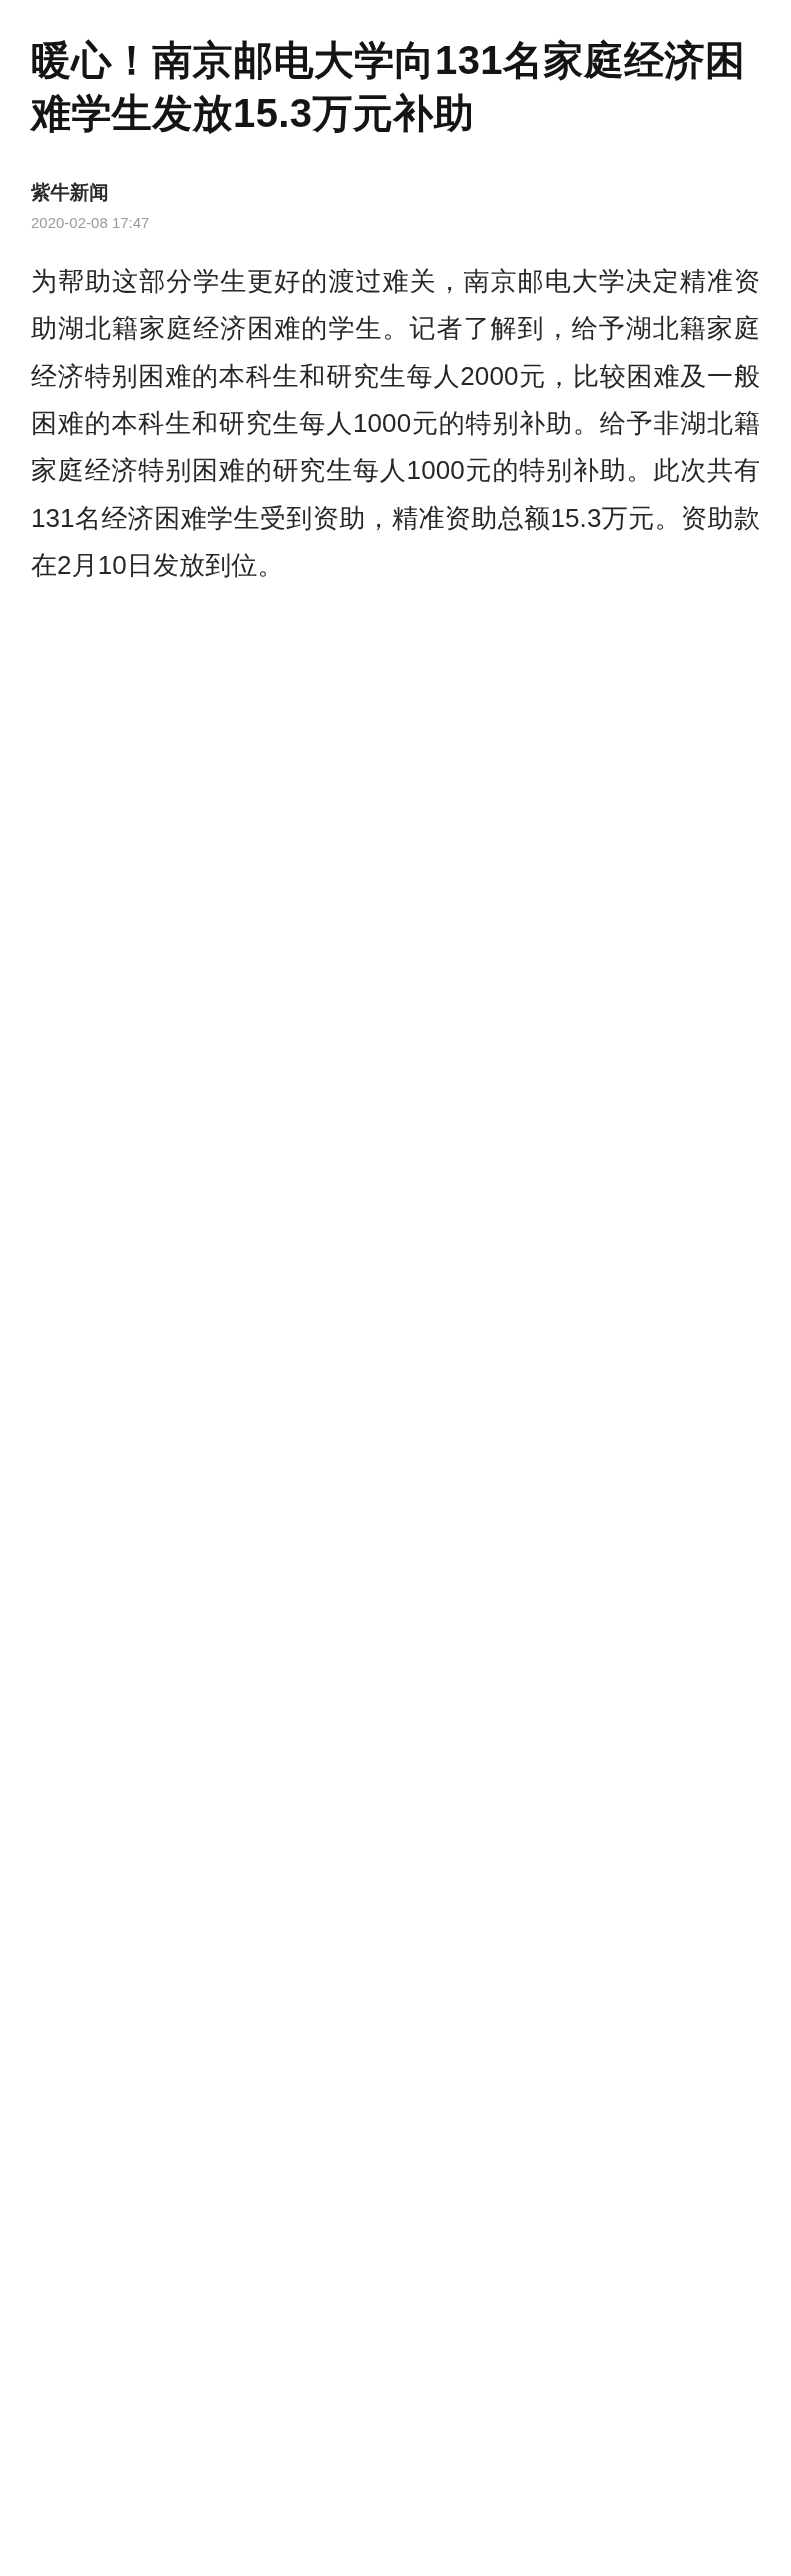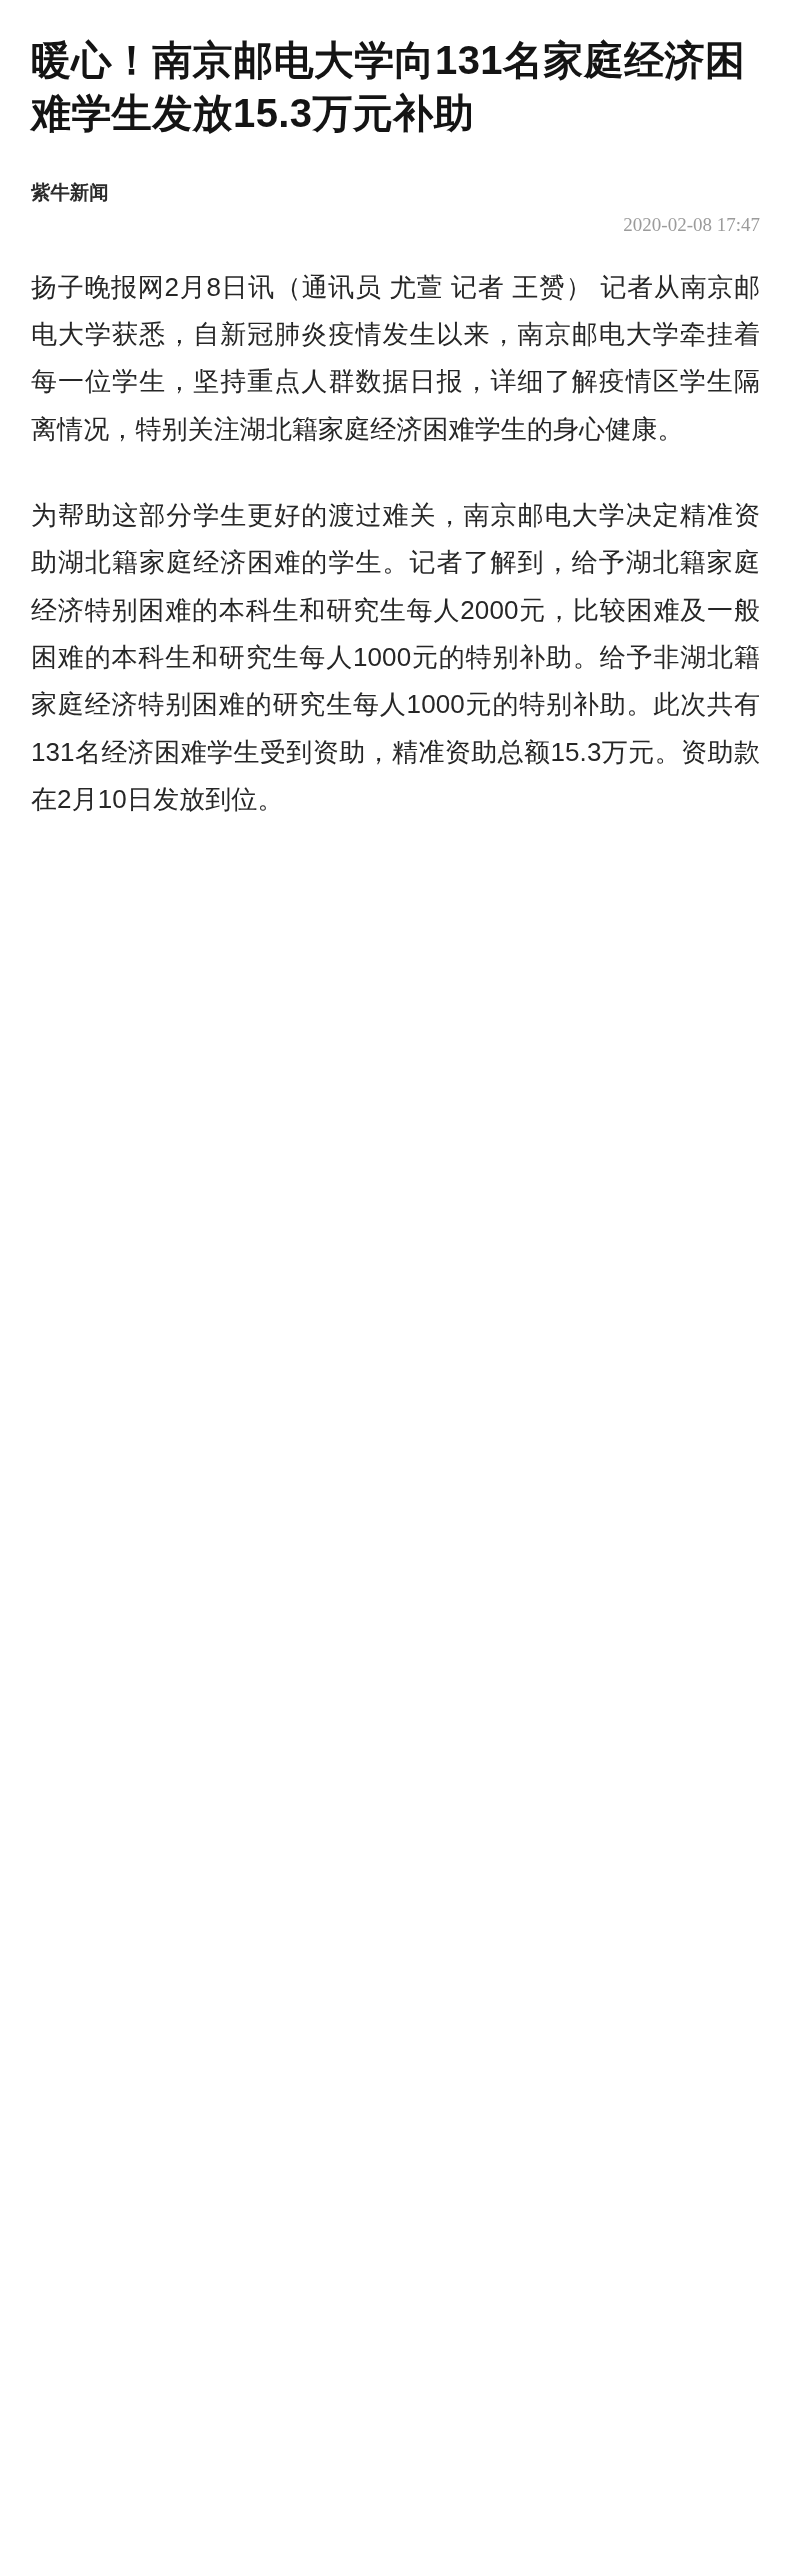--- a/index.html
+++ b/index.html
@@ -24,36 +24,34 @@
   .article-title {
     font-size: 40px;
     line-height: 1.32;
     font-weight: bold;
     letter-spacing: 0.4px;
     color: #141414;
     margin: 0 0 39px 0;
   }
   .byline {
     margin: 0 0 25.4px 0;
-    font-family: Liberation Serif, serif;
   }
   .source-name {
     font-size: 19.4px;
     font-weight: bold;
     color: #2b2b2b;
     line-height: 1.4;
     display: block;
     margin-bottom: 6px;
   }
   .publish-time {
-    font-size: 19px;
+    font-size: 15px;
     color: #9b9b9b;
     line-height: 1.4;
     display: block;
-    text-align: right;
   }
   .body-content p {
     font-size: 26px;
     line-height: 1.82;
     color: #262626;
     margin: 0 0 39px 0;
     text-align: justify;
     letter-spacing: 0.1px;
   }
   .body-content p:last-child {
@@ -66,18 +64,17 @@
 <div class="page">
 
   <h1 class="article-title">暖心！南京邮电大学向131名家庭经济困难学生发放15.3万元补助</h1>
 
   <div class="byline">
     <span class="source-name">紫牛新闻</span>
     <span class="publish-time">2020-02-08 17:47</span>
   </div>
 
   <div class="body-content">
-    <p>扬子晚报网2月8日讯（通讯员 尤萱 记者 王赟） 记者从南京邮电大学获悉，自新冠肺炎疫情发生以来，南京邮电大学牵挂着每一位学生，坚持重点人群数据日报，详细了解疫情区学生隔离情况，特别关注湖北籍家庭经济困难学生的身心健康。</p>
     <p>为帮助这部分学生更好的渡过难关，南京邮电大学决定精准资助湖北籍家庭经济困难的学生。记者了解到，给予湖北籍家庭经济特别困难的本科生和研究生每人2000元，比较困难及一般困难的本科生和研究生每人1000元的特别补助。给予非湖北籍家庭经济特别困难的研究生每人1000元的特别补助。此次共有131名经济困难学生受到资助，精准资助总额15.3万元。资助款在2月10日发放到位。</p>
   </div>
 
 </div>
 
 
 </body></html>

